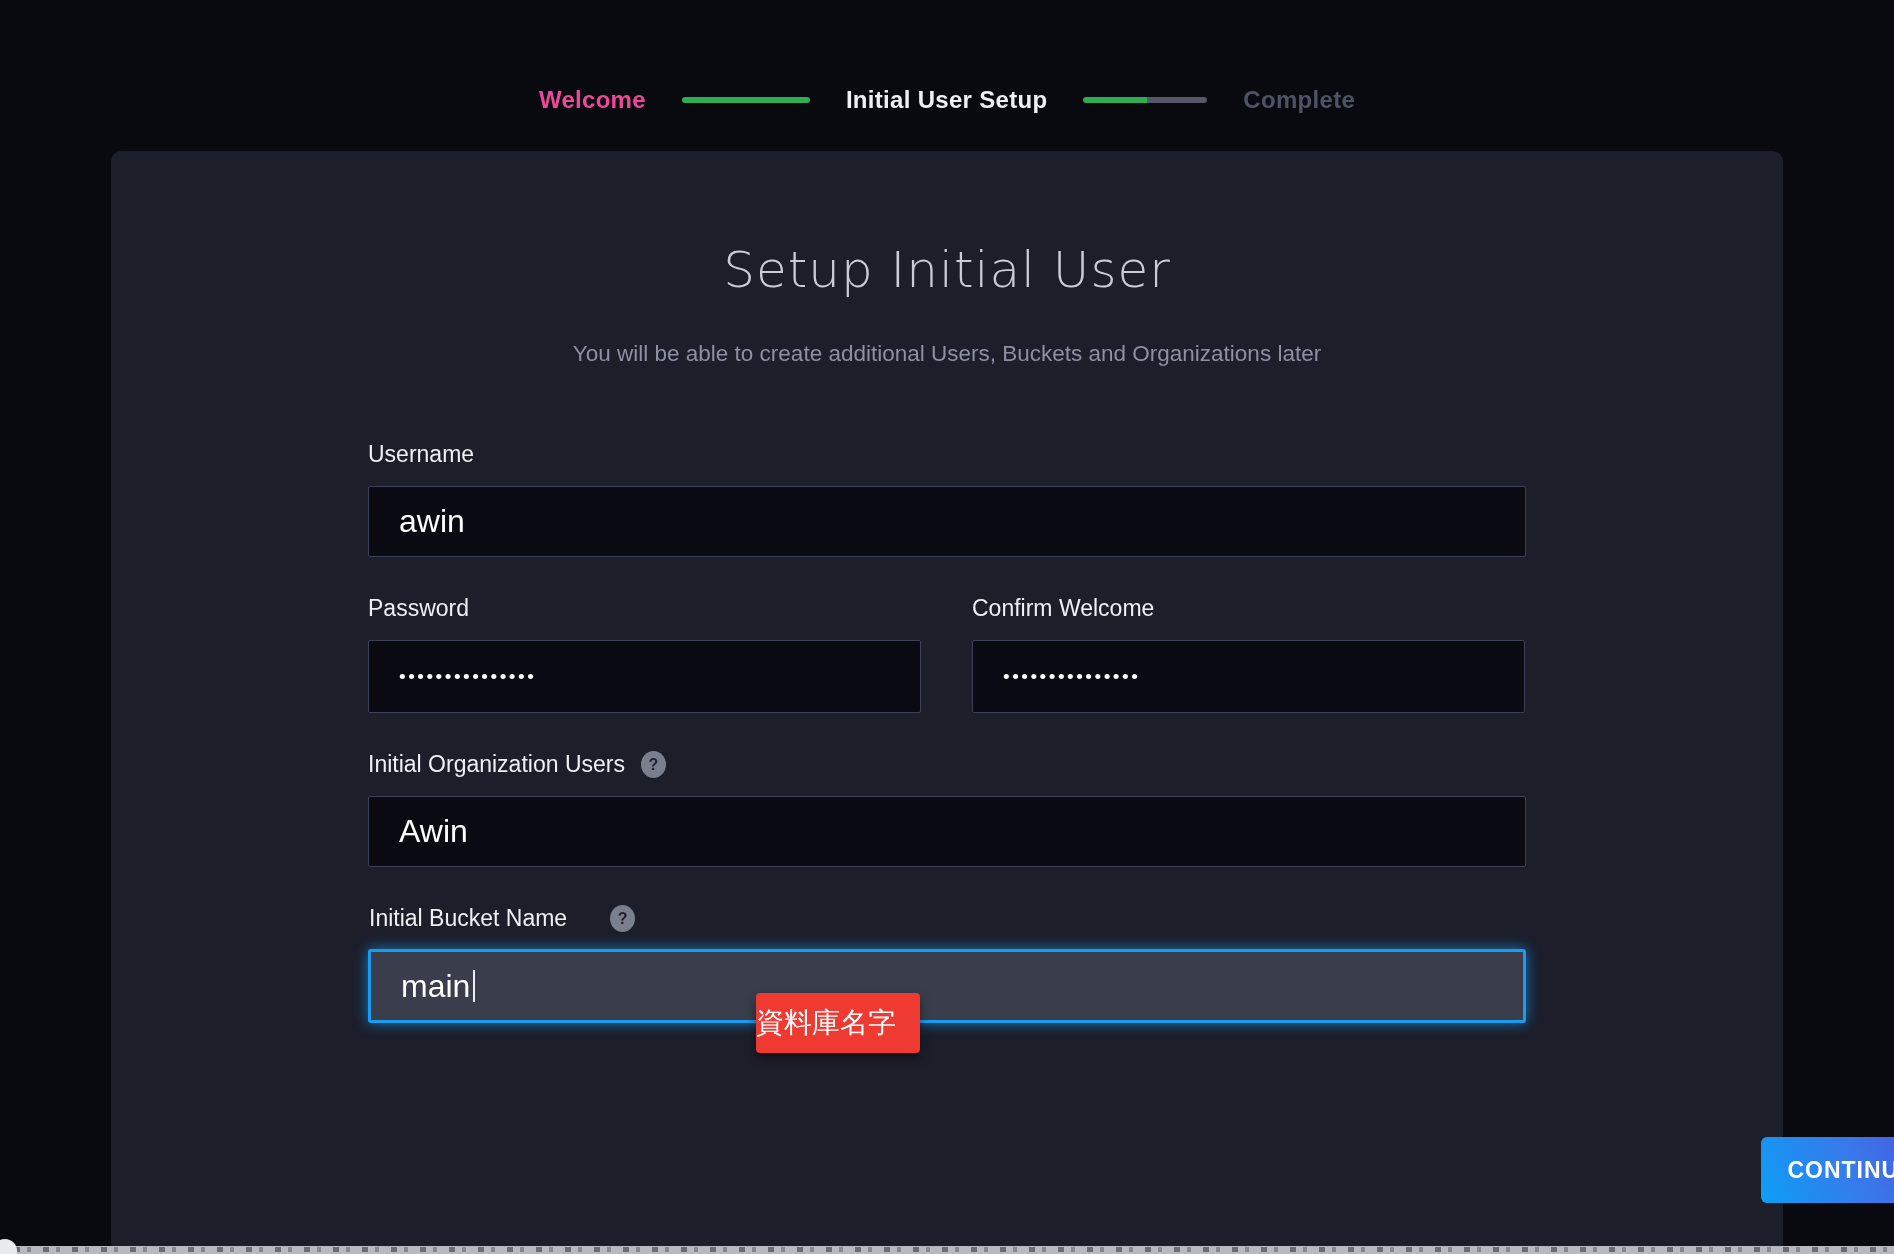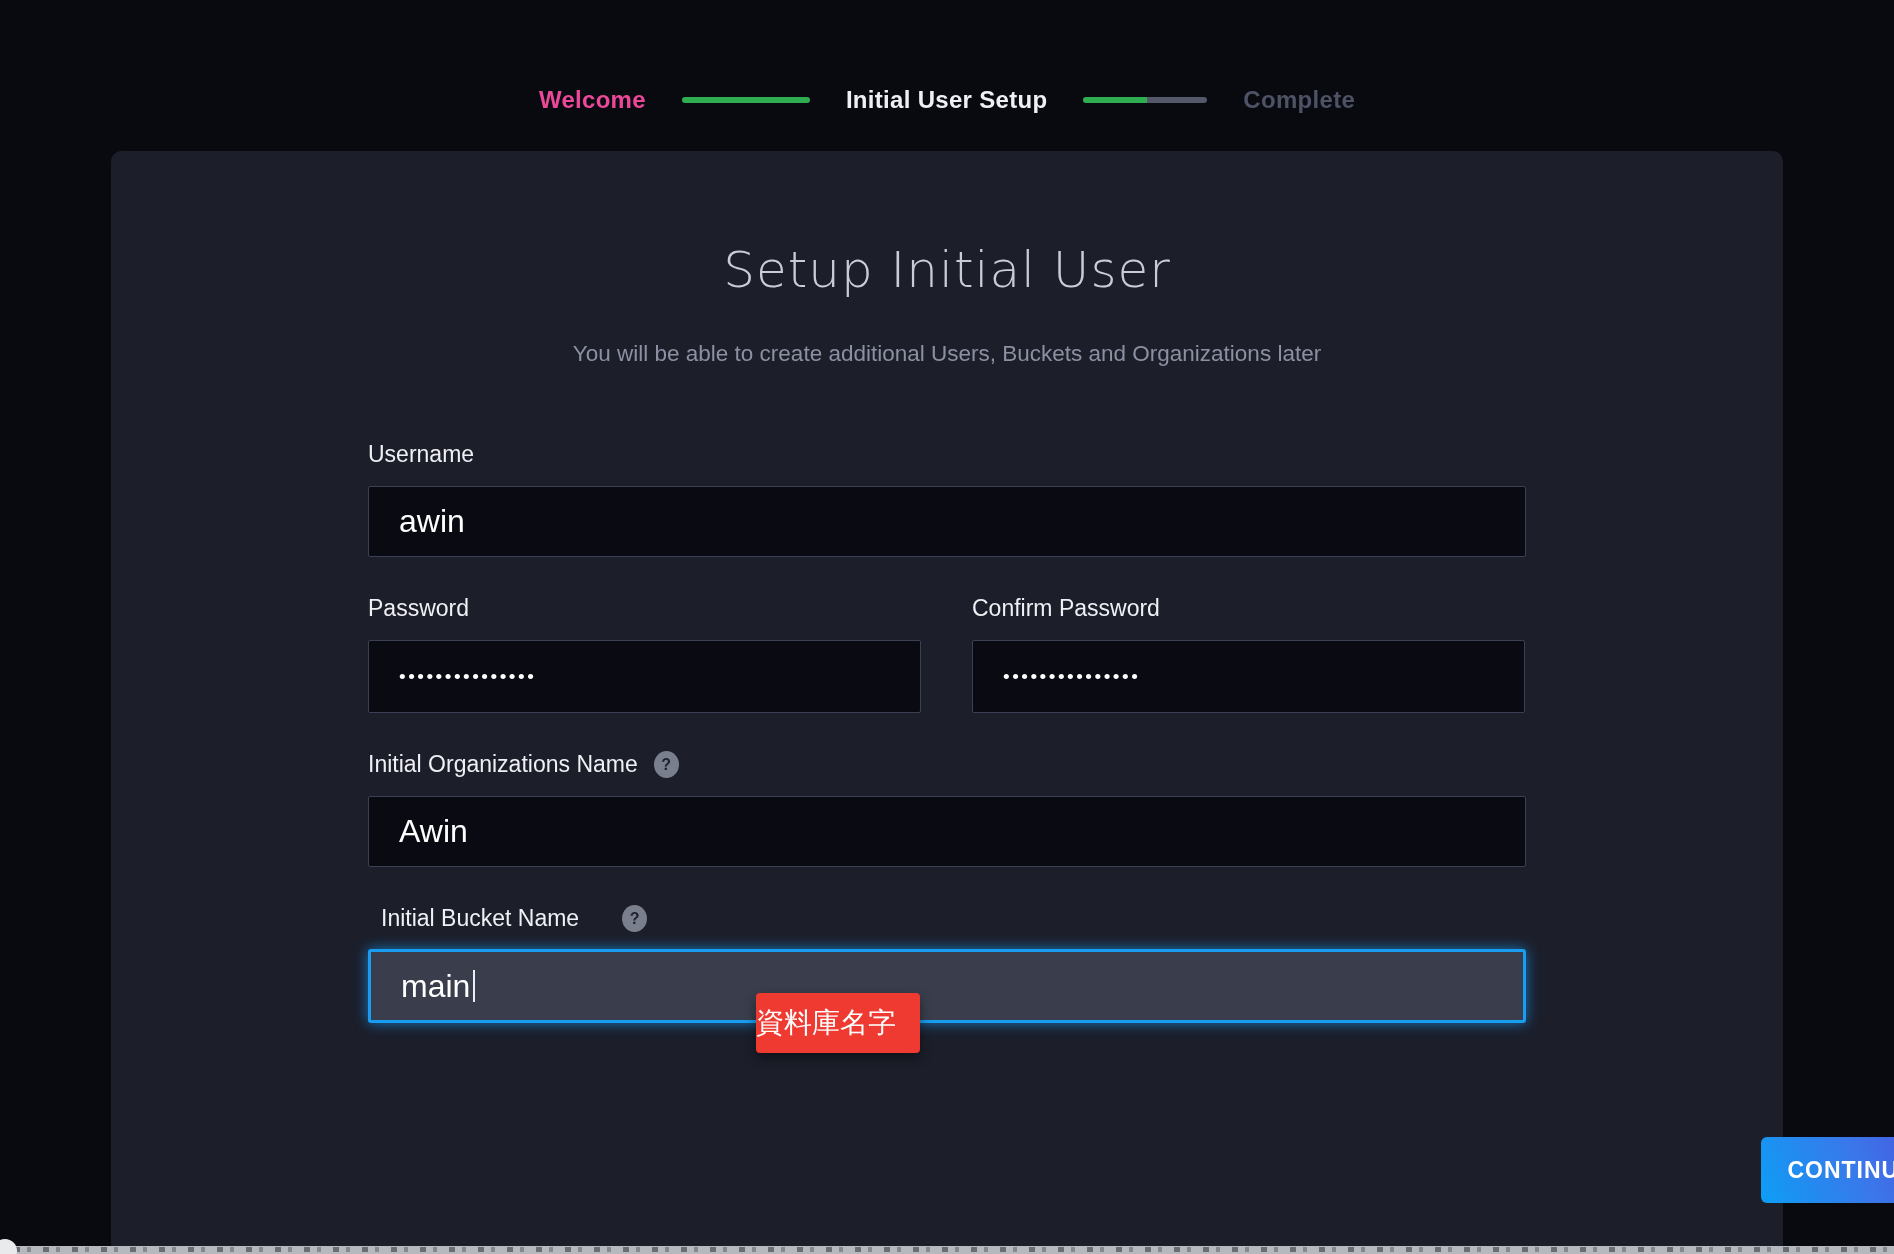--- a/index.html
+++ b/index.html
@@ -116,21 +116,21 @@
   .lbl-password { top: 444px; left: 0; }
   .in-password  { top: 489px; left: 0; width: 553px; height: 73px;
                   letter-spacing: 2.5px; font-size: 19px; }
   .lbl-confirm  { top: 444px; left: 604px; }
   .in-confirm   { top: 489px; left: 604px; width: 553px; height: 73px;
                   letter-spacing: 2.5px; font-size: 19px; }
 
   .lbl-org { top: 600px; left: 0; }
   .in-org  { top: 645px; left: 0; width: 1158px; height: 71px; }
 
-  .lbl-bucket { top: 754px; left: 13px; gap: 43px; }
+  .lbl-bucket { top: 754px; left: 1px; gap: 43px; }
   .in-bucket {
     top: 798px; left: 0; width: 1158px; height: 74px;
     background: #3a3e4c;
     border: 3px solid #189df0;
     border-radius: 3px;
     box-shadow: 0 0 14px rgba(20, 150, 240, 0.75);
   }
   .caret {
     display: inline-block;
     width: 2px; height: 32px;
@@ -219,26 +219,26 @@
         <span>Username</span>
       </div>
       <input class="text-input in-username" type="text" value="awin" style="">
 
       <div class="field-label lbl-password">
         <span>Password</span>
       </div>
       <input class="text-input in-password" type="text" value="•••••••••••••••" style="">
 
       <div class="field-label lbl-confirm">
-        <span>Confirm Password</span>
+        <span>Confirm Welcome</span>
       </div>
       <input class="text-input in-confirm" type="text" value="•••••••••••••••" style="">
 
       <div class="field-label lbl-org">
-        <span>Initial Organizations Name</span>
+        <span>Initial Organization Users</span>
         <span class="help-icon">?</span>
       </div>
       <input class="text-input in-org" type="text" value="Awin" style="">
 
       <div class="field-label lbl-bucket">
         <span>Initial Bucket Name</span>
         <span class="help-icon">?</span>
       </div>
       <div class="text-input in-bucket">
         <span>main</span>

